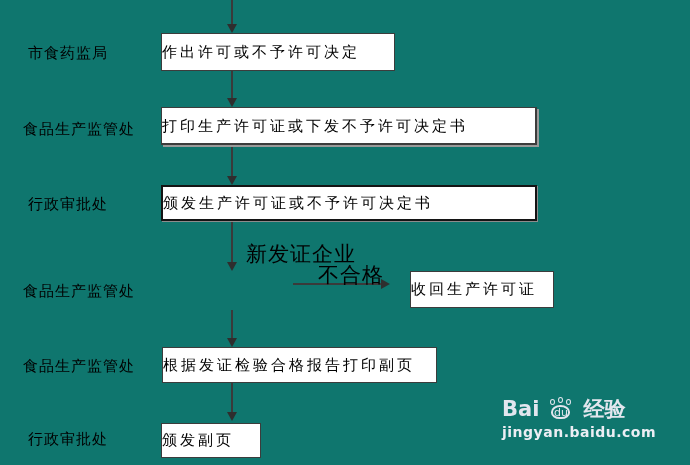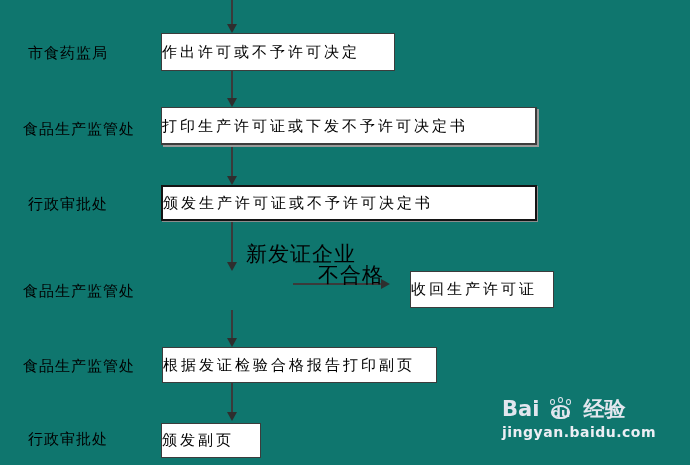--- a/index.html
+++ b/index.html
@@ -26,21 +26,21 @@
   .ah-right{position:absolute;width:0;height:0;
     border-top:5px solid transparent;border-bottom:5px solid transparent;
     border-left:9px solid #2e2e2e;}
   .edge-label{position:absolute;font-size:21px;letter-spacing:1px;color:#000;white-space:nowrap;}
   .watermark{position:absolute;left:502px;top:398px;width:170px;
     color:#e2e6ee;text-align:left;line-height:1;user-select:none;}
   .wm-line1{display:flex;align-items:center;gap:9px;font-weight:bold;font-size:21px;}
   .wm-paw{position:relative;display:inline-block;width:26px;height:22px;}
   .wm-paw .pad{position:absolute;left:3px;top:7px;width:19px;height:14px;
     border:2px solid #e2e6ee;border-radius:50% 50% 45% 45%;box-sizing:border-box;
-    font-size:13px;font-weight:bold;display:flex;align-items:center;justify-content:center;color:#e2e6ee;}
+    font-size:11px;font-weight:normal;display:flex;align-items:center;justify-content:center;color:#e2e6ee;}
   .wm-paw .toe{position:absolute;width:5px;height:6px;border:1.5px solid #e2e6ee;border-radius:50%;box-sizing:border-box;}
   .wm-paw .t1{left:2px;top:1px;} .wm-paw .t2{left:10px;top:-1px;} .wm-paw .t3{left:18px;top:1px;}
   .wm-line2{margin-top:5px;font-size:14px;font-weight:bold;color:#eceef4;letter-spacing:0.5px;}
 </style>
 </head>
 <body>
 
 <div class="canvas">
 
   <div class="lane-label" style="left:28px;top:44px;">市食药监局</div>

